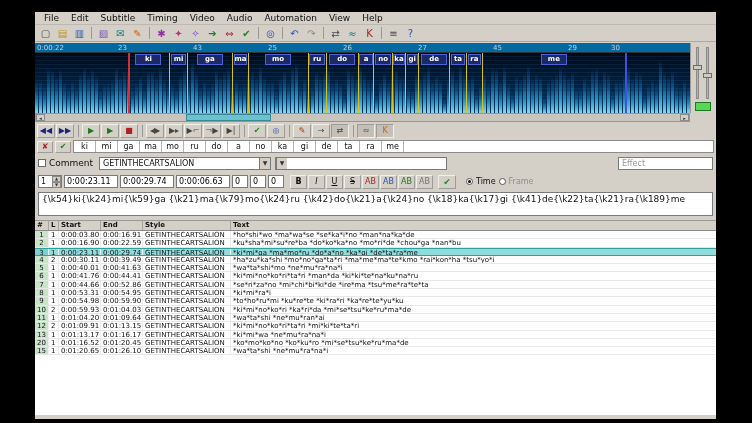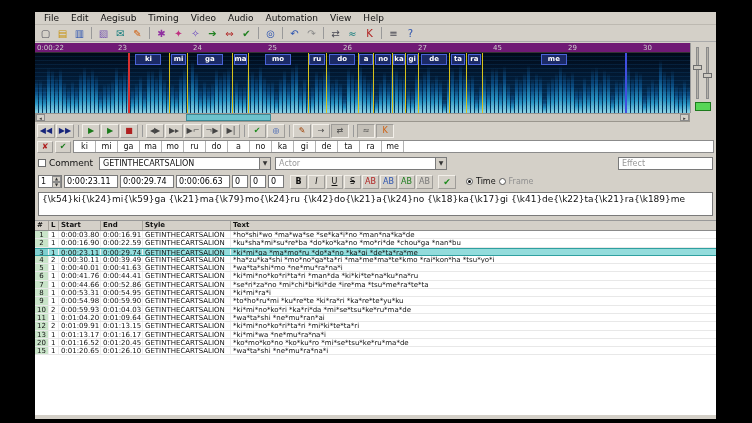--- a/index.html
+++ b/index.html
@@ -23,21 +23,21 @@
   .menubar { display:flex; align-items:center; height:13px; padding-left:3px; border-bottom:1px solid #bdb9b1; }
   .menu-item { font-size:9px; padding:0 6px; line-height:13px; }
 
   .main-toolbar { display:flex; align-items:center; height:17px; padding:1px 2px; border-bottom:1px solid #aaa; }
   .tool-btn { width:17px; height:15px; display:flex; align-items:center; justify-content:center;
               font-size:10px; border:1px solid transparent; }
   .tb-sep { width:1px; height:12px; background:#999; margin:0 3px; }
 
   
   .audio-area { position:absolute; left:0; top:31px; width:655px; height:70px; background:#05101e; overflow:hidden; }
-  .audio-ruler { position:absolute; left:0; top:0; width:100%; height:10px; background:#701a75;
+  .audio-ruler { position:absolute; left:0; top:0; width:100%; height:10px; background:#0369a1;
                  border-bottom:1px solid #333; color:#cfcfcf; font-size:7px; }
   .audio-ruler .tick { position:absolute; top:1px; }
   .spectrogram { position:absolute; left:0; top:10px; width:100%; height:60px;
                  background:linear-gradient(to top,#04335a 0%,#032a4e 30%,#021a34 60%,#010a18 100%); overflow:hidden; }
   .sbar { position:absolute; bottom:0; width:3px;
           background:linear-gradient(to top,#aef5ff 0%,#2fa8d8 30%,#0a4e86 65%,rgba(2,20,50,0) 100%); opacity:.85; }
   .spec-noise { position:absolute; inset:0;
           background:repeating-linear-gradient(0deg, rgba(40,140,220,.12) 0 1px, transparent 1px 4px); }
   .karaoke-sections { position:absolute; inset:0; }
   .ksec { position:absolute; top:0; bottom:0; border-left:1px solid #d8c21a; }
@@ -126,21 +126,21 @@
 <body>
 
 <div class="screen">
 
 
   <div class="app">
 
     <div class="menubar">
         <span class="menu-item">File</span>
         <span class="menu-item">Edit</span>
-        <span class="menu-item">Aegisub</span>
+        <span class="menu-item">Subtitle</span>
         <span class="menu-item">Timing</span>
         <span class="menu-item">Video</span>
         <span class="menu-item">Audio</span>
         <span class="menu-item">Automation</span>
         <span class="menu-item">View</span>
         <span class="menu-item">Help</span>
       </div>
 
     <div class="main-toolbar">
         <span class="tool-btn" style="color: rgb(74, 74, 85);">▢</span>
@@ -168,27 +168,27 @@
         <span class="tool-btn" style="color: rgb(176, 32, 32);">K</span>
         <span class="tb-sep"></span>
         <span class="tool-btn" style="color: rgb(74, 74, 85);">≡</span>
         <span class="tool-btn" style="color: rgb(42, 82, 176);">?</span>
       </div>
 
     <div class="audio-area">
       <div class="audio-ruler">
           <span class="tick" style="left: 2px;">0:00:22</span>
           <span class="tick" style="left: 83px;">23</span>
-          <span class="tick" style="left: 158px;">24</span>
+          <span class="tick" style="left: 158px;">43</span>
           <span class="tick" style="left: 233px;">25</span>
           <span class="tick" style="left: 308px;">26</span>
           <span class="tick" style="left: 383px;">27</span>
           <span class="tick" style="left: 458px;">45</span>
           <span class="tick" style="left: 533px;">29</span>
-          <span class="tick" style="left: 608px;">30</span>
+          <span class="tick" style="left: 576px;">30</span>
         </div>
       <div class="spectrogram">
           <div class="sbar" style="left: 652px; height: 26.6474px;"></div>
           <div class="sbar" style="left: 648px; height: 33.0867px;"></div>
           <div class="sbar" style="left: 644px; height: 25.801px;"></div>
           <div class="sbar" style="left: 640px; height: 28.3588px;"></div>
           <div class="sbar" style="left: 636px; height: 43.3958px;"></div>
           <div class="sbar" style="left: 632px; height: 38.144px;"></div>
           <div class="sbar" style="left: 628px; height: 41.8115px;"></div>
           <div class="sbar" style="left: 624px; height: 53.1185px;"></div>
@@ -465,21 +465,20 @@
     <div class="edit-panel">
 
       <div class="edit-row1">
         <span class="checkbox"></span>
         <span class="lbl">Comment</span>
         <span class="combo style-combo">
           <span class="val">GETINTHECARTSALION</span>
           <span class="combo-arrow">▼</span>
         </span>
         <span class="combo actor-combo">
-          <span class="val ph">Actor</span>
           <span class="combo-arrow">▼</span>
         </span>
         <input class="effect-input" placeholder="Effect" style="">
       </div>
 
       <div class="edit-row2">
         <span class="spinner">
           <span class="val">1</span>
           <span class="spin-arrows">
             <span class="spin-up">▲</span>

